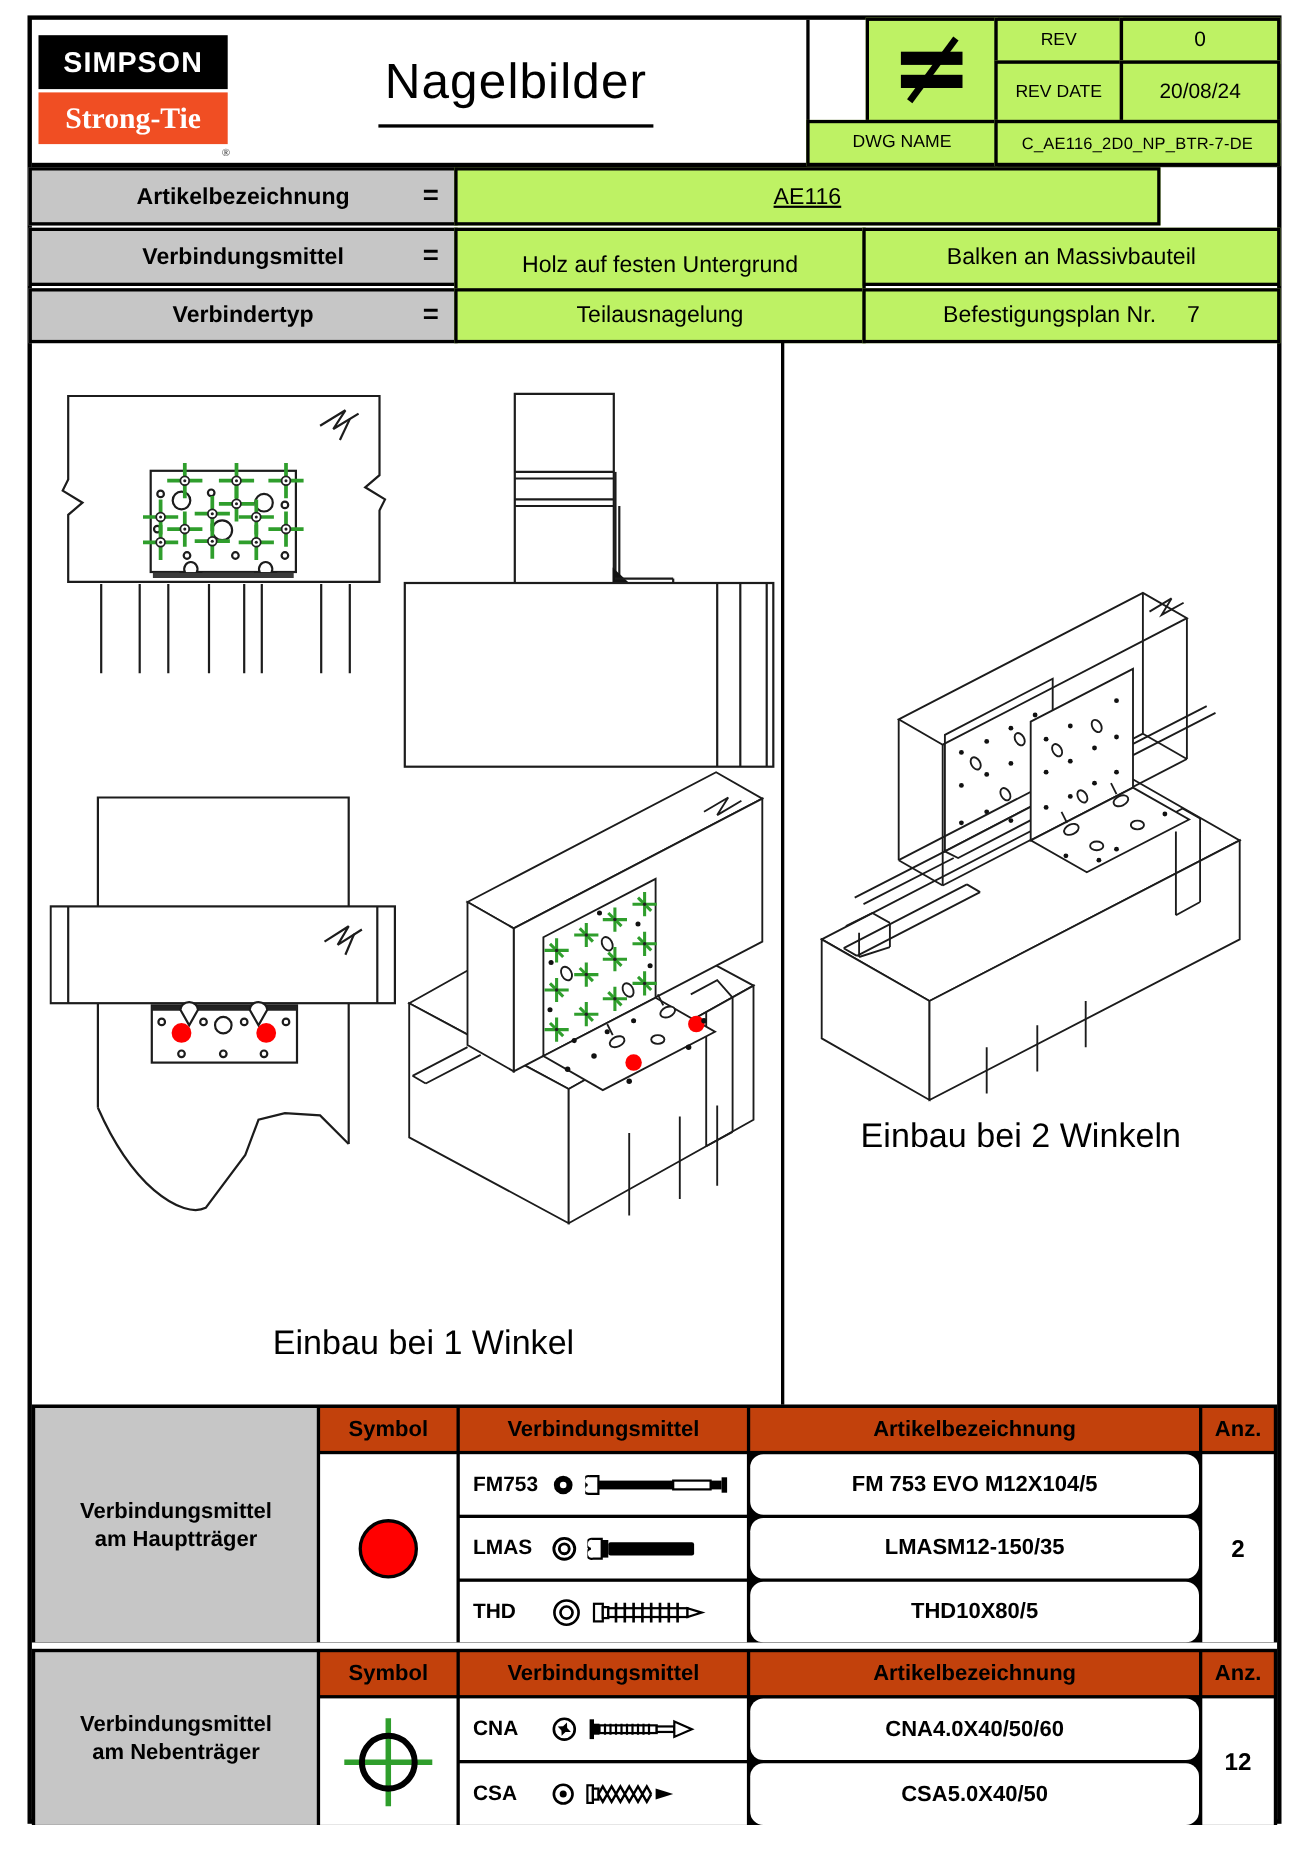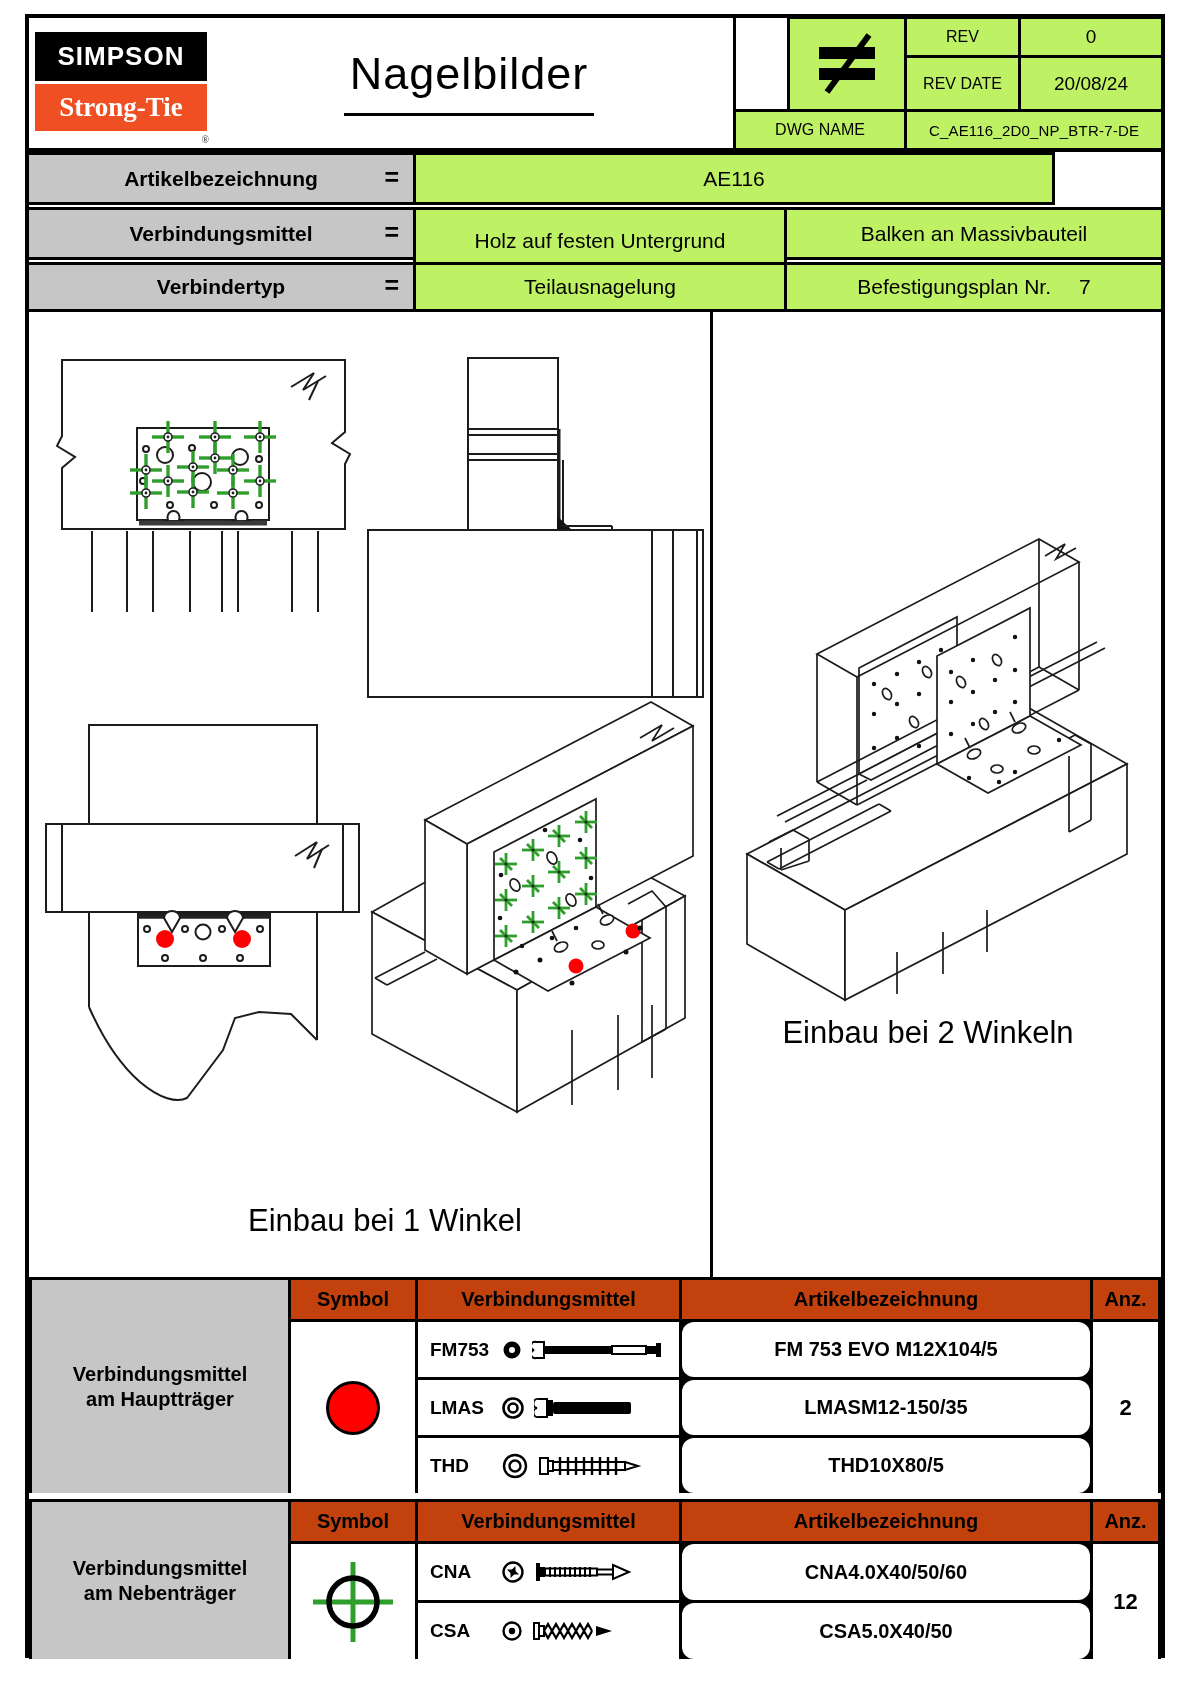--- a/index.html
+++ b/index.html
@@ -92,21 +92,21 @@
         </div>
     <div class="cell dwgval" style="left:875px;top:91px;width:260px;height:42px;">
           <span>C_AE116_2D0_NP_BTR-7-DE</span>
         </div>
   </div>
 
   <div class="cell gray speclab" style="left:-3px;top:134px;width:390px;height:53px;">
     <span>Artikelbezeichnung</span>
         <span class="eq">=</span>
   </div>
-  <div class="cell specval" style="left:384px;top:134px;width:642px;height:53px;">
+  <div class="cell specval" style="left:384px;top:134px;width:642px;height:53px;text-decoration:underline;">
         <span>AE116</span>
       </div>
 
   <div class="cell gray speclab" style="left:-3px;top:189px;width:390px;height:53px;">
     <span>Verbindungsmittel</span>
         <span class="eq">=</span>
   </div>
   <div class="cell specval" style="left:384px;top:189px;width:374px;height:68px;">
         <span>Holz auf festen Untergrund</span>
       </div>

